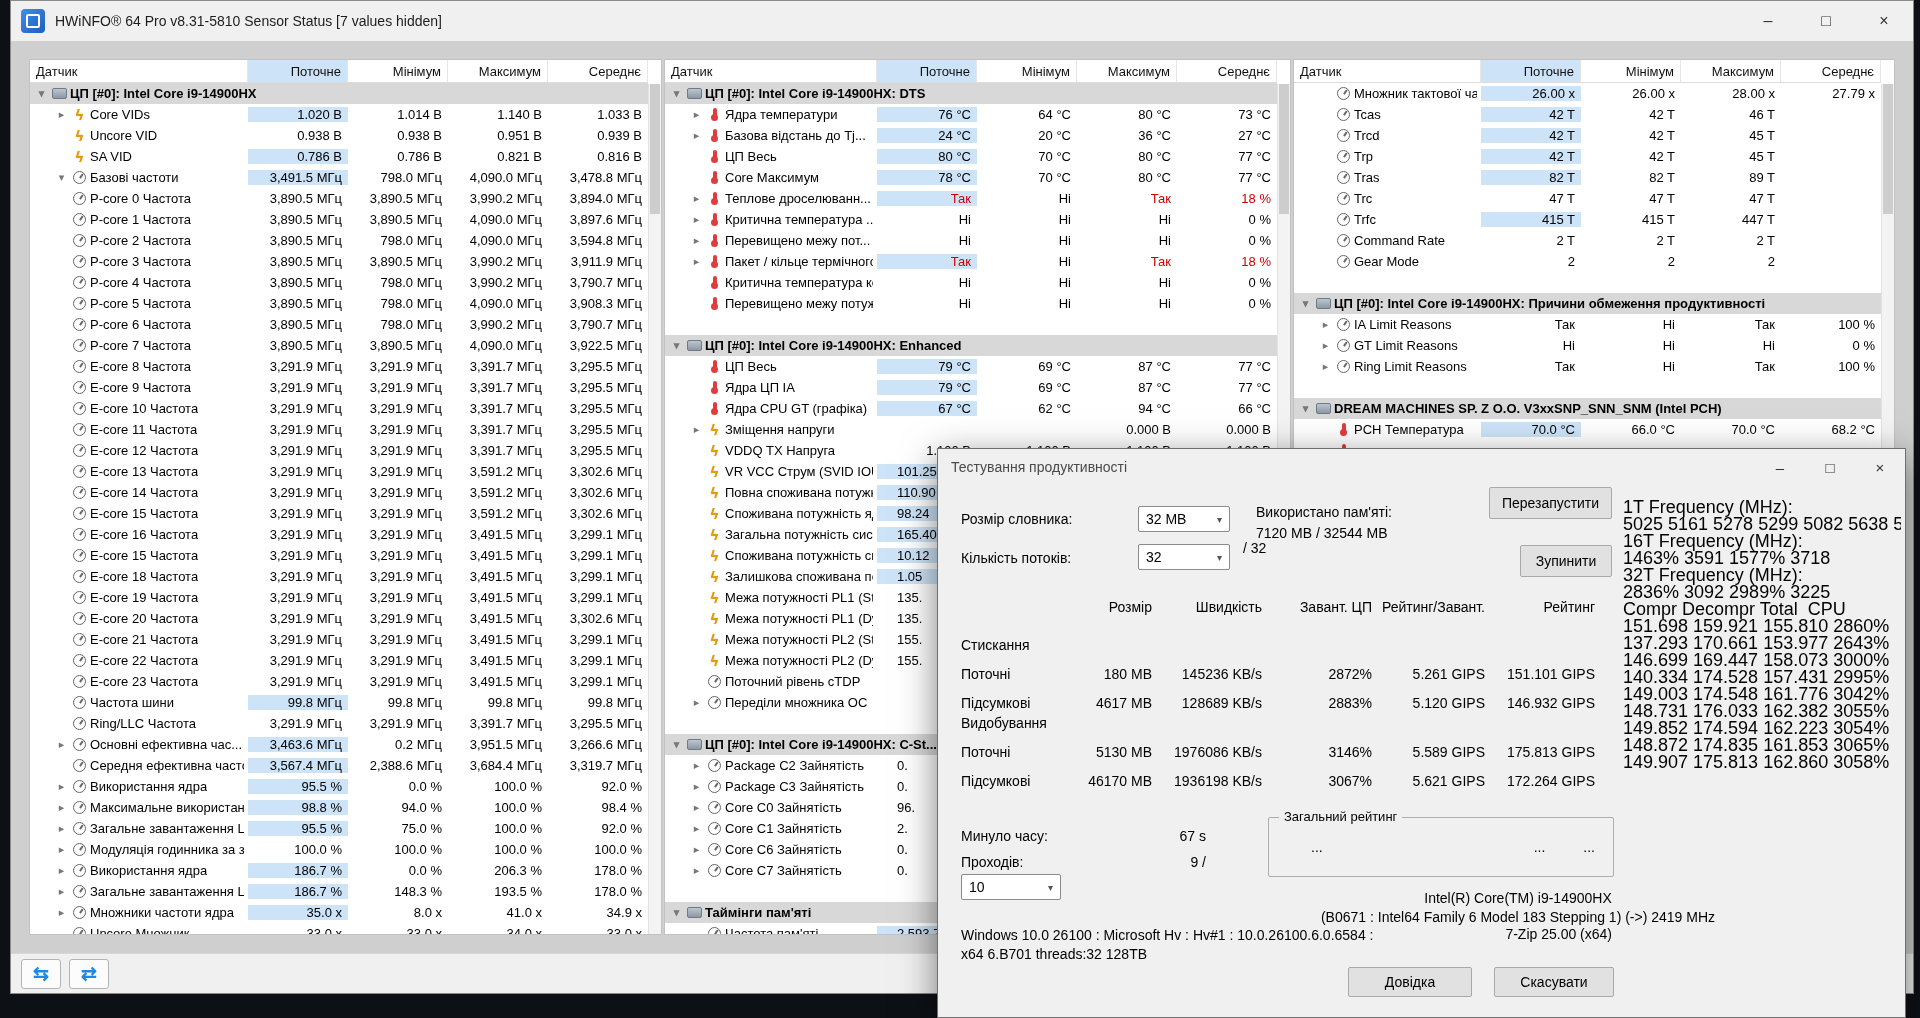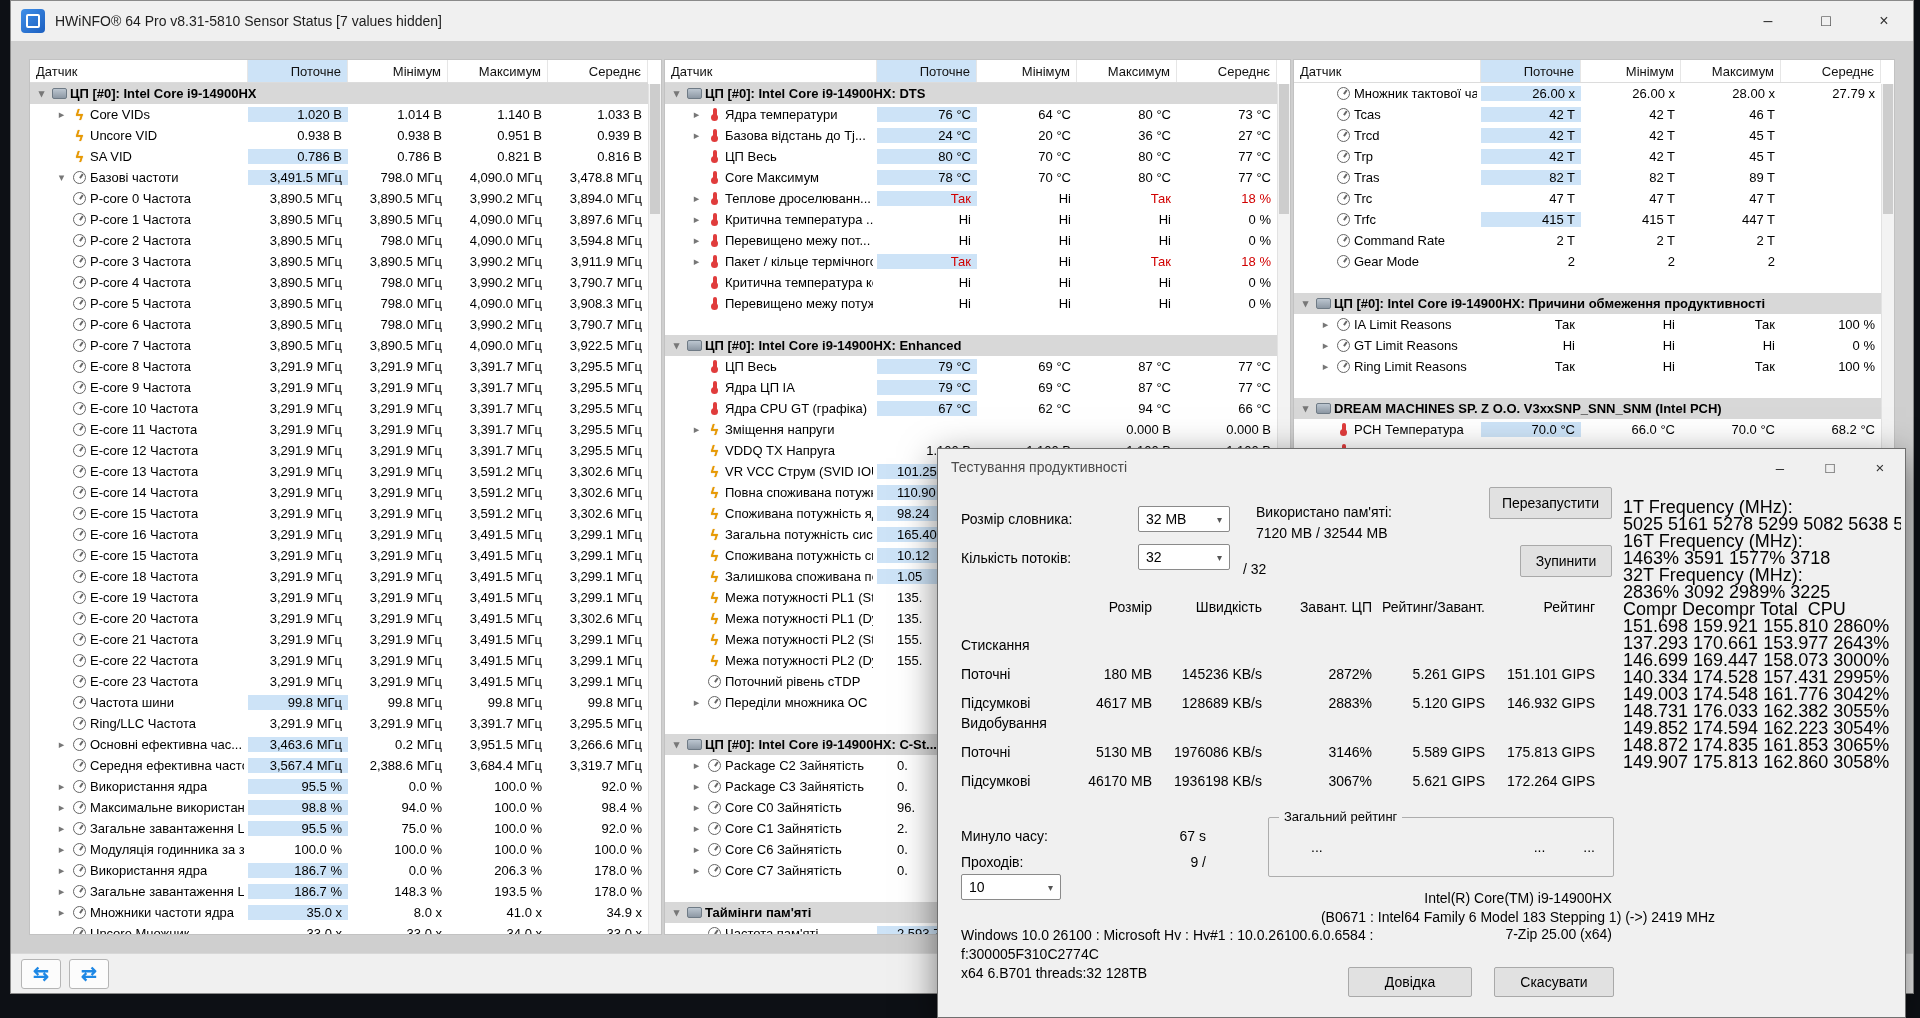--- a/index.html
+++ b/index.html
@@ -60,21 +60,21 @@
 .b-lab{position:absolute;white-space:nowrap}
 .combo{position:absolute;height:26px;background:#fff;border:1px solid #8a8a8a;border-radius:2px;display:flex;align-items:center;padding:0 7px;white-space:nowrap}
 .combo .arrow{margin-left:auto;color:#555;font-size:10px;padding-left:8px}
 .combo-dict{left:200px;top:57px;width:92px}
 .combo-threads{left:200px;top:95px;width:92px}
 .combo-passes{left:23px;top:425px;width:100px}
 .dict-label{left:23px;top:62px}
 .mem-label{left:318px;top:55px}
 .mem-value{left:318px;top:76px}
 .threads-label{left:23px;top:101px}
-.threads-suffix{left:305px;top:112px}
+.threads-suffix{left:305px;top:91px}
 .elapsed-label{left:23px;top:379px}
 .elapsed-value{left:160px;top:379px;width:108px;text-align:right}
 .passes-label{left:23px;top:405px}
 .passes-value{left:160px;top:405px;width:108px;text-align:right}
 .btn{position:absolute;background:#e1e1e1;border:1px solid #a9a9a9;border-radius:2px;display:flex;align-items:center;justify-content:center;white-space:nowrap}
 .btn-restart{left:551px;top:38px;width:123px;height:32px}
 .btn-stop{left:582px;top:96px;width:92px;height:32px}
 .btn-help{left:410px;top:518px;width:124px;height:30px}
 .btn-cancel{left:556px;top:518px;width:120px;height:30px}
 .bench-table{position:absolute;left:23px;top:148px;width:640px}
@@ -1283,20 +1283,19 @@
 
   <div class="bench-stats"><div class="stat-line">1T Frequency (MHz):</div><div class="stat-line">5025 5161 5278 5299 5082 5638 5488</div><div class="stat-line">16T Frequency (MHz):</div><div class="stat-line">1463% 3591 1577% 3718</div><div class="stat-line">32T Frequency (MHz):</div><div class="stat-line">2836% 3092 2989% 3225</div><div class="stat-line">Compr Decompr Total  CPU</div><div class="stat-line">151.698 159.921 155.810 2860%</div><div class="stat-line">137.293 170.661 153.977 2643%</div><div class="stat-line">146.699 169.447 158.073 3000%</div><div class="stat-line">140.334 174.528 157.431 2995%</div><div class="stat-line">149.003 174.548 161.776 3042%</div><div class="stat-line">148.731 176.033 162.382 3055%</div><div class="stat-line">149.852 174.594 162.223 3054%</div><div class="stat-line">148.872 174.835 161.853 3065%</div><div class="stat-line">149.907 175.813 162.860 3058%</div></div>
 
   <div class="cpu-info">
     <div>Intel(R) Core(TM) i9-14900HX</div>
     <div>(B0671 : Intel64 Family 6 Model 183 Stepping 1) (-&gt;) 2419 MHz</div>
   </div>
 
   <div class="env-info">
       <div class="env-line">Windows 10.0 26100 : Microsoft Hv : Hv#1 : 10.0.26100.6.0.6584 :</div>
-      <div class="env-line">f:300005F310C2774C</div>
       <div class="env-line">x64 6.B701 threads:32 128TB</div>
     </div>
   <div class="b-lab zip-ver">7-Zip 25.00 (x64)</div>
 
   <div class="btn btn-help">Довідка</div>
   <div class="btn btn-cancel">Скасувати</div>
 </div>
 
 </body></html>

